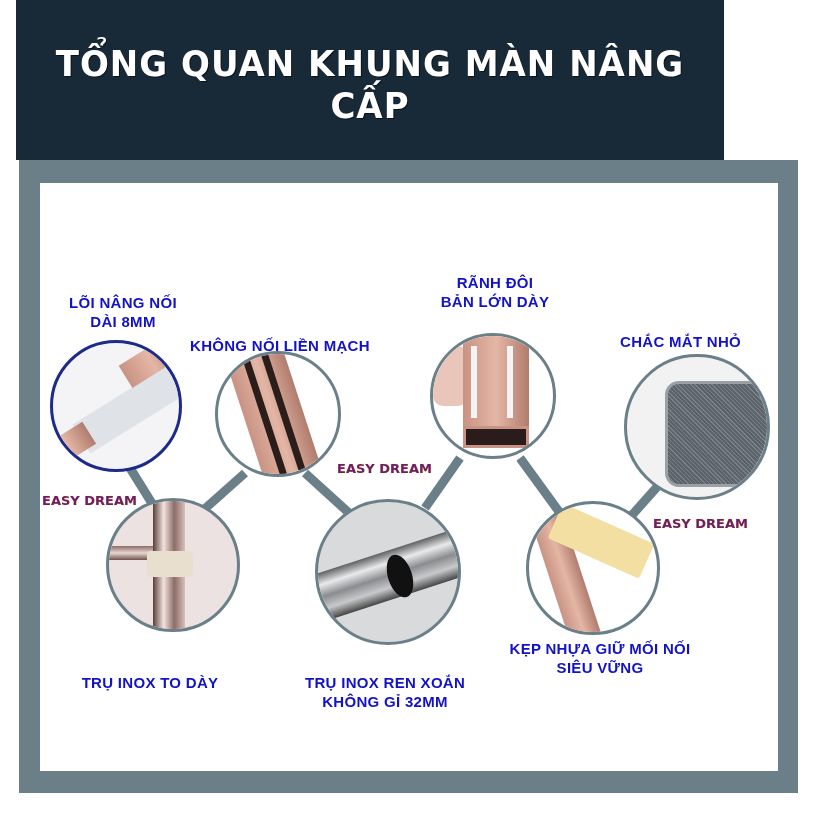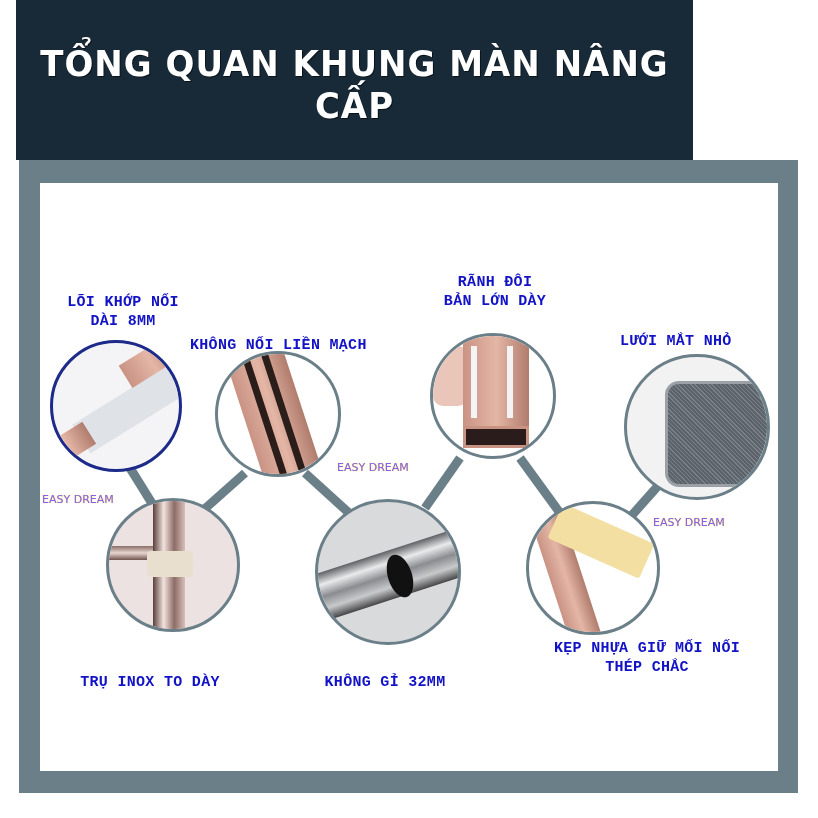--- a/index.html
+++ b/index.html
@@ -1,29 +1,29 @@
 <!DOCTYPE html>
 <html><head>
 <meta charset="utf-8">
 <style>
   html, body { margin:0; padding:0; }
   body { width:818px; height:818px; background:#ffffff; position:relative; overflow:hidden;
          font-family:"DejaVu Sans", sans-serif; }
-  .header { position:absolute; left:16px; top:0; width:677px; height:160px; background:#182a38; }
+  .header { position:absolute; left:16px; top:0; width:677px; height:160px; background:#182a38;padding-left:31px; }
   .title { position:absolute; left:0; right:0; top:44px; text-align:center; color:#ffffff;
            font-family:"DejaVu Sans", sans-serif; font-weight:bold; font-size:34px; letter-spacing:1px;
            text-shadow: 1px 1px 0 #0a131a; transform:scaleY(1.05); }
   .frame { position:absolute; left:19px; top:160px; width:779px; height:633px; background:#6b7f89; }
   .inner { position:absolute; left:40px; top:183px; width:738px; height:588px; background:#ffffff; overflow:hidden; }
   svg.conn { position:absolute; left:0; top:0; }
   .circle { position:absolute; border-radius:50%; overflow:hidden; box-sizing:border-box;
             border:3px solid #6b7f89; background:#f1f1f1; }
   .label { position:absolute; color:#1212c6; font-weight:bold; font-size:15px; line-height:19px;
-           text-align:center; white-space:nowrap; font-family:Liberation Mono, monospace; letter-spacing:0.3px; }
-  .brand { position:absolute; color:#8b5cf6; font-weight:normal; font-size:11px; white-space:nowrap;
+           text-align:center; white-space:nowrap; font-family:Liberation Sans, sans-serif; letter-spacing:0.3px; }
+  .brand { position:absolute; color:#701a75; font-weight:bold; font-size:13px; white-space:nowrap;
            text-shadow:0 0 1px #e0d000; font-family:"DejaVu Sans", sans-serif; }
   
   .rail { position:absolute; background:linear-gradient(90deg,#c99384,#e4b6a5,#b07c6d); }
   .groove { position:absolute; background:#2b1d1a; }
 </style>
 </head>
 <body>
 
 <div class="header">
   <div class="title">TỔNG QUAN KHUNG MÀN NÂNG CẤP</div>
@@ -43,21 +43,21 @@
       <line x1="625" y1="295" x2="585" y2="340"></line>
     </g>
   </svg>
 
   <div class="circle" style="left:10px;top:157px;width:132px;height:132px;border-color:#1c2a8a;background:#f4f4f6;">
     <div style="position:absolute;left:20px;top:50px;width:110px;height:34px;background:#d9dde2;opacity:.8;transform:rotate(-32deg);"></div>
     <div class="rail" style="left:68px;top:5px;width:60px;height:26px;transform:rotate(-32deg);"></div>
     <div class="rail" style="left:-10px;top:90px;width:50px;height:26px;transform:rotate(-32deg);"></div>
   </div>
   <div class="label" style="left:18px;top:110px;width:130px;">
-    <div>LÕI KHỚP NỐI</div>
+    <div>LÕI NÂNG NỐI</div>
     <div>DÀI 8MM</div>
   </div>
 
   <div class="circle" style="left:175px;top:168px;width:126px;height:126px;background:#ffffff;">
     <div class="rail" style="left:28px;top:-20px;width:58px;height:170px;transform:rotate(-18deg);"></div>
     <div class="groove" style="left:44px;top:-20px;width:7px;height:170px;transform:rotate(-18deg);"></div>
     <div class="groove" style="left:64px;top:-20px;width:7px;height:170px;transform:rotate(-18deg);"></div>
   </div>
   <div class="label" style="left:150px;top:153px;">KHÔNG NỐI LIỀN MẠCH</div>
 
@@ -70,45 +70,46 @@
   </div>
   <div class="label" style="left:385px;top:90px;width:140px;">
     <div>RÃNH ĐÔI</div>
     <div>BẢN LỚN DÀY</div>
   </div>
 
   <div class="circle" style="left:584px;top:171px;width:146px;height:146px;background:#f2f2f2;">
     <div style="position:absolute;left:38px;top:24px;width:120px;height:100px;border-radius:14px;
                 background:repeating-linear-gradient(45deg,#5d636a 0 2px,#7a8088 2px 3px);border:3px solid #9aa0a6;"></div>
   </div>
-  <div class="label" style="left:580px;top:149px;">LƯỚI MẮT NHỎ</div>
+  <div class="label" style="left:580px;top:149px;">CHẮC MẮT NHỎ</div>
 
   <div class="circle" style="left:66px;top:315px;width:134px;height:134px;background:#ece2e2;">
     <div style="position:absolute;left:-5px;top:45px;width:70px;height:14px;background:linear-gradient(180deg,#8a6d66,#e8d6d0,#6f524c);"></div>
     <div style="position:absolute;left:44px;top:-5px;width:32px;height:145px;background:linear-gradient(90deg,#5a3f3a,#f2e3df,#8c6c66,#d8c0ba);"></div>
     <div style="position:absolute;left:38px;top:50px;width:46px;height:26px;background:#e8dfcf;border-radius:4px;"></div>
   </div>
   <div class="label" style="left:30px;top:490px;width:160px;">
     <div>TRỤ INOX TO DÀY</div>
   </div>
 
   <div class="circle" style="left:275px;top:316px;width:146px;height:146px;background:#d9dadc;">
     <div style="position:absolute;left:-5px;top:48px;width:160px;height:48px;transform:rotate(-18deg);
                 background:linear-gradient(180deg,#5d5f62,#e9eaeb,#8a8c8f,#c8c9cb,#444);"></div>
     <div style="position:absolute;left:70px;top:52px;width:24px;height:44px;border-radius:50%;background:#111;transform:rotate(-18deg);"></div>
   </div>
   <div class="label" style="left:265px;top:490px;width:160px;">
+    <div>TRỤ INOX REN XOẮN</div>
     <div>KHÔNG GỈ 32MM</div>
   </div>
 
   <div class="circle" style="left:486px;top:318px;width:134px;height:134px;background:#ffffff;">
     <div class="rail" style="left:20px;top:-10px;width:32px;height:160px;transform:rotate(-18deg);"></div>
     <div style="position:absolute;left:22px;top:18px;width:100px;height:38px;background:#f2dfa1;transform:rotate(24deg);border-radius:3px;"></div>
   </div>
-  <div class="label" style="left:460px;top:456px;width:200px;margin-left:47px;">
+  <div class="label" style="left:460px;top:456px;width:200px;">
     <div>KẸP NHỰA GIỮ MỐI NỐI</div>
-    <div>THÉP CHẮC</div>
+    <div>SIÊU VỮNG</div>
   </div>
 
   <div class="brand" style="left:2px;top:310px;">EASY DREAM</div>
   <div class="brand" style="left:297px;top:278px;">EASY DREAM</div>
   <div class="brand" style="left:613px;top:333px;">EASY DREAM</div>
 </div>
 
 </body></html>

